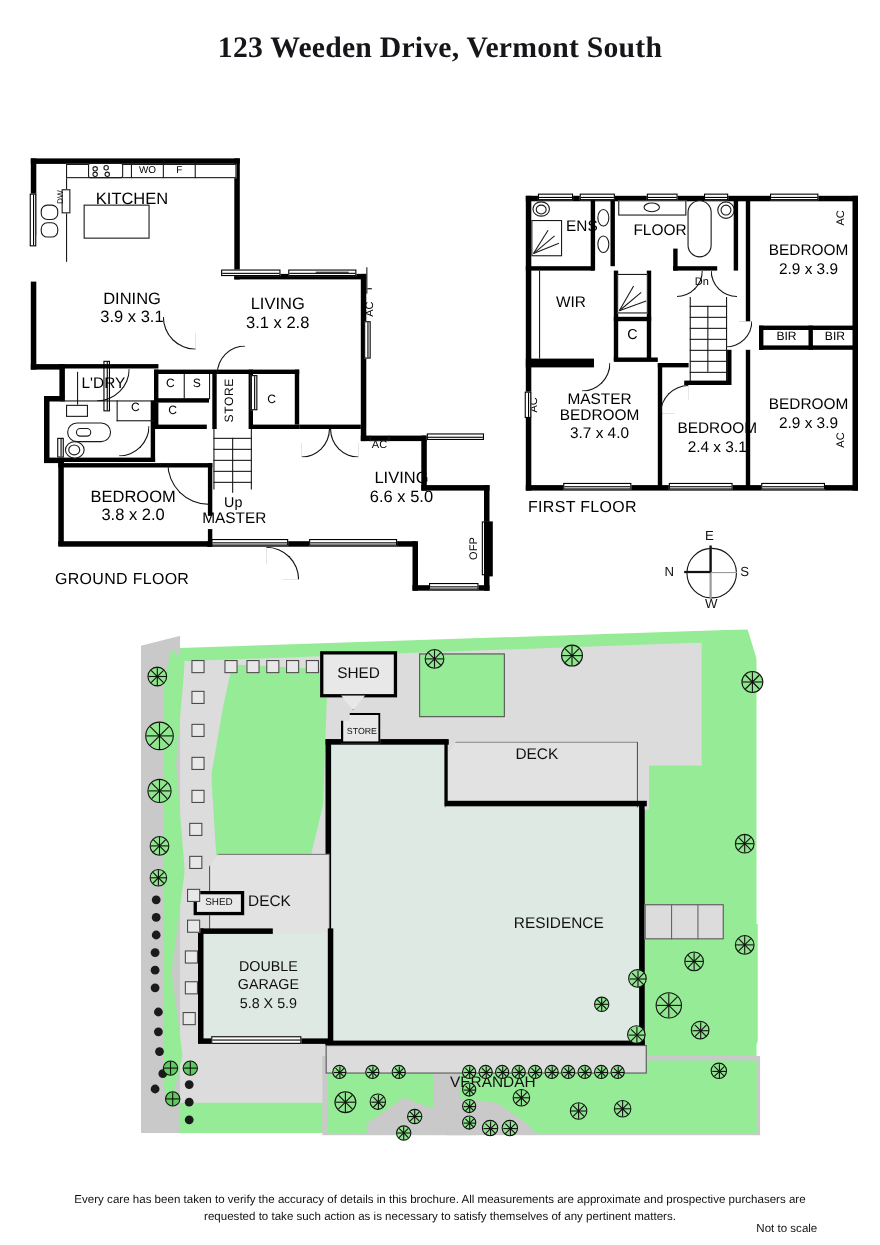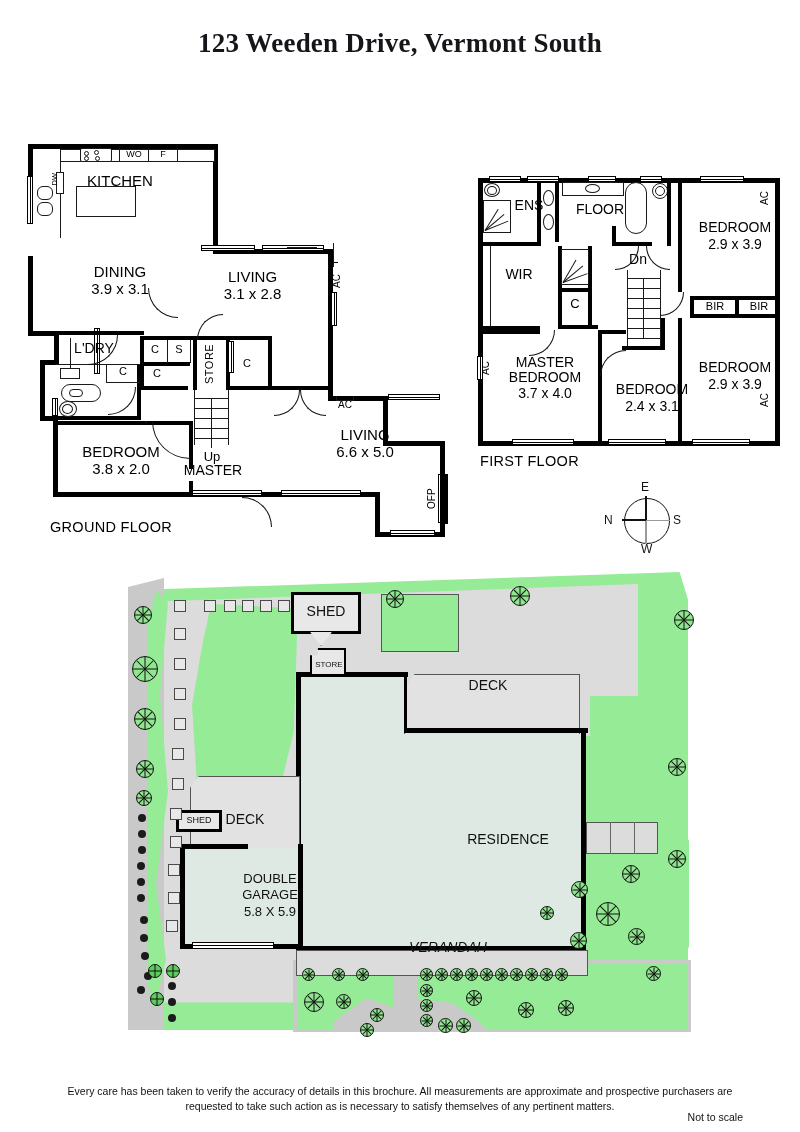--- a/index.html
+++ b/index.html
@@ -71,21 +71,21 @@
   .tree b{position:absolute;left:50%;top:50%;width:100%;height:1px;background:#111;
           transform:translate(-50%,-50%) rotate(-45deg);}
   .shrub{position:absolute;border-radius:50%;background:#1b1b1b;}
   .shrubg{position:absolute;border-radius:50%;background:#5ecb5e;border:1px solid #111;}
   .shrubg:before,.shrubg:after{content:"";position:absolute;left:50%;top:50%;background:#111;}
   .shrubg:before{width:1px;height:100%;transform:translate(-50%,-50%);}
   .shrubg:after{width:100%;height:1px;transform:translate(-50%,-50%);}
   .paver{position:absolute;background:#e8e8e8;border:1px solid #4a4a4a;box-sizing:border-box;}
   .splabel{position:absolute;text-align:center;line-height:1.1;
            font-size:14px;color:#111;white-space:pre-line;}
-  .splabel.s{font-size:11px;margin-left:26px;}
+  .splabel.s{font-size:11px;}
   .splabel.t{font-size:7px;}
 
   
   #compass{position:absolute;left:600px;top:486px;width:92px;height:70px;}
   #compass .ring{position:absolute;left:24px;top:12px;width:44px;height:44px;
                  border:1.4px solid #111;border-radius:50%;}
   #compass .cv{position:absolute;left:45.4px;top:10px;width:1.4px;height:48px;background:#9a9a9a;}
   #compass .ch{position:absolute;left:22px;top:33.6px;width:48px;height:1.4px;background:#9a9a9a;}
   #compass .chd{position:absolute;left:22px;top:33.1px;width:24px;height:2.4px;background:#111;}
   #compass .cvd{position:absolute;left:45px;top:10px;width:2.4px;height:24px;background:#111;}
@@ -310,21 +310,21 @@
     <div class="w" style="left:558px;top:246px;width:4px;height:82px;"></div>
     <div class="w" style="left:558px;top:288px;width:34px;height:4px;"></div>
     <div class="w" style="left:588px;top:246px;width:4px;height:82px;"></div>
     <div class="boxline" style="left:561px;top:249px;width:28px;height:36px;"></div>
     <div class="tw" style="left:563px;top:282px;width:26px;height:1px;transform:rotate(-40deg);transform-origin:left;"></div>
     <div class="tw" style="left:563px;top:282px;width:26px;height:1px;transform:rotate(-20deg);transform-origin:left;"></div>
     <div class="tw" style="left:563px;top:282px;width:26px;height:1px;transform:rotate(-60deg);transform-origin:left;"></div>
     <div class="rlabel sm" style="left:563px;top:297px;width:24px;font-size:13px;">C</div>
     <div class="w" style="left:558px;top:325px;width:40px;height:4px;"></div>
 
-    <div class="rlabel" style="left:617px;top:252px;width:42px;font-size:14px;">Dn</div>
+    <div class="rlabel" style="left:617px;top:252px;width:42px;font-size:10px;">Dn</div>
     <div class="boxline nb" style="left:627px;top:270px;width:34px;height:80px;border-left:1.3px solid #1a1a1a;border-right:1.3px solid #1a1a1a;border-top:none;border-bottom:none;"></div>
     <div class="tw" style="left:627px;top:278px;width:34px;height:1.2px;"></div>
     <div class="tw" style="left:627px;top:288px;width:34px;height:1.2px;"></div>
     <div class="tw" style="left:627px;top:298px;width:34px;height:1.2px;"></div>
     <div class="tw" style="left:627px;top:308px;width:34px;height:1.2px;"></div>
     <div class="tw" style="left:627px;top:318px;width:34px;height:1.2px;"></div>
     <div class="tw" style="left:627px;top:328px;width:34px;height:1.2px;"></div>
     <div class="tw" style="left:627px;top:338px;width:34px;height:1.2px;"></div>
     <div class="tw" style="left:643px;top:278px;width:1.2px;height:60px;"></div>
 
@@ -437,21 +437,21 @@
     <div class="splabel t" style="left:50px;top:248px;width:42px;font-size:9px;">SHED</div>
 
     <div class="sp" style="left:163px;top:24px;width:70px;height:42px;background:#e8e8e8;border:3.5px solid #000;box-sizing:border-box;"></div>
     <div class="splabel" style="left:164px;top:36px;width:68px;font-size:14px;">SHED</div>
     <div class="sp" style="left:182px;top:64px;width:22px;height:14px;background:#e8e8e8;border-left:1px solid #555;border-right:1px solid #555;border-bottom:1px solid #555;clip-path:polygon(0% 0%,100% 0%,50% 100%);"></div>
 
     <div class="sp" style="left:182px;top:80px;width:36px;height:28px;background:#e8e8e8;border:2.5px solid #000;box-sizing:border-box;clip-path:polygon(0% 26%,22% 26%,22% 0%,100% 0%,100% 100%,0% 100%);"></div>
     <div class="splabel t" style="left:182px;top:93px;width:38px;font-size:8px;">STORE</div>
 
     <div class="sp grey outline" style="left:168px;top:382px;width:292px;height:26px;"></div>
-    <div class="splabel" style="left:230px;top:372px;width:180px;font-style:italic;">VERANDAH</div>
+    <div class="splabel" style="left:230px;top:408px;width:180px;">VERANDAH</div>
 
     <div class="sp grey outline" style="left:458px;top:254px;width:72px;height:32px;"></div>
     <div class="sp" style="left:482px;top:254px;width:1px;height:32px;background:#666;"></div>
     <div class="sp" style="left:506px;top:254px;width:1px;height:32px;background:#666;"></div>
 
     <div class="paver" style="left:46px;top:32px;width:12px;height:12px;"></div>
     <div class="paver" style="left:46px;top:60px;width:12px;height:12px;"></div>
     <div class="paver" style="left:46px;top:90px;width:12px;height:12px;"></div>
     <div class="paver" style="left:46px;top:120px;width:12px;height:12px;"></div>
     <div class="paver" style="left:46px;top:150px;width:12px;height:12px;"></div>

